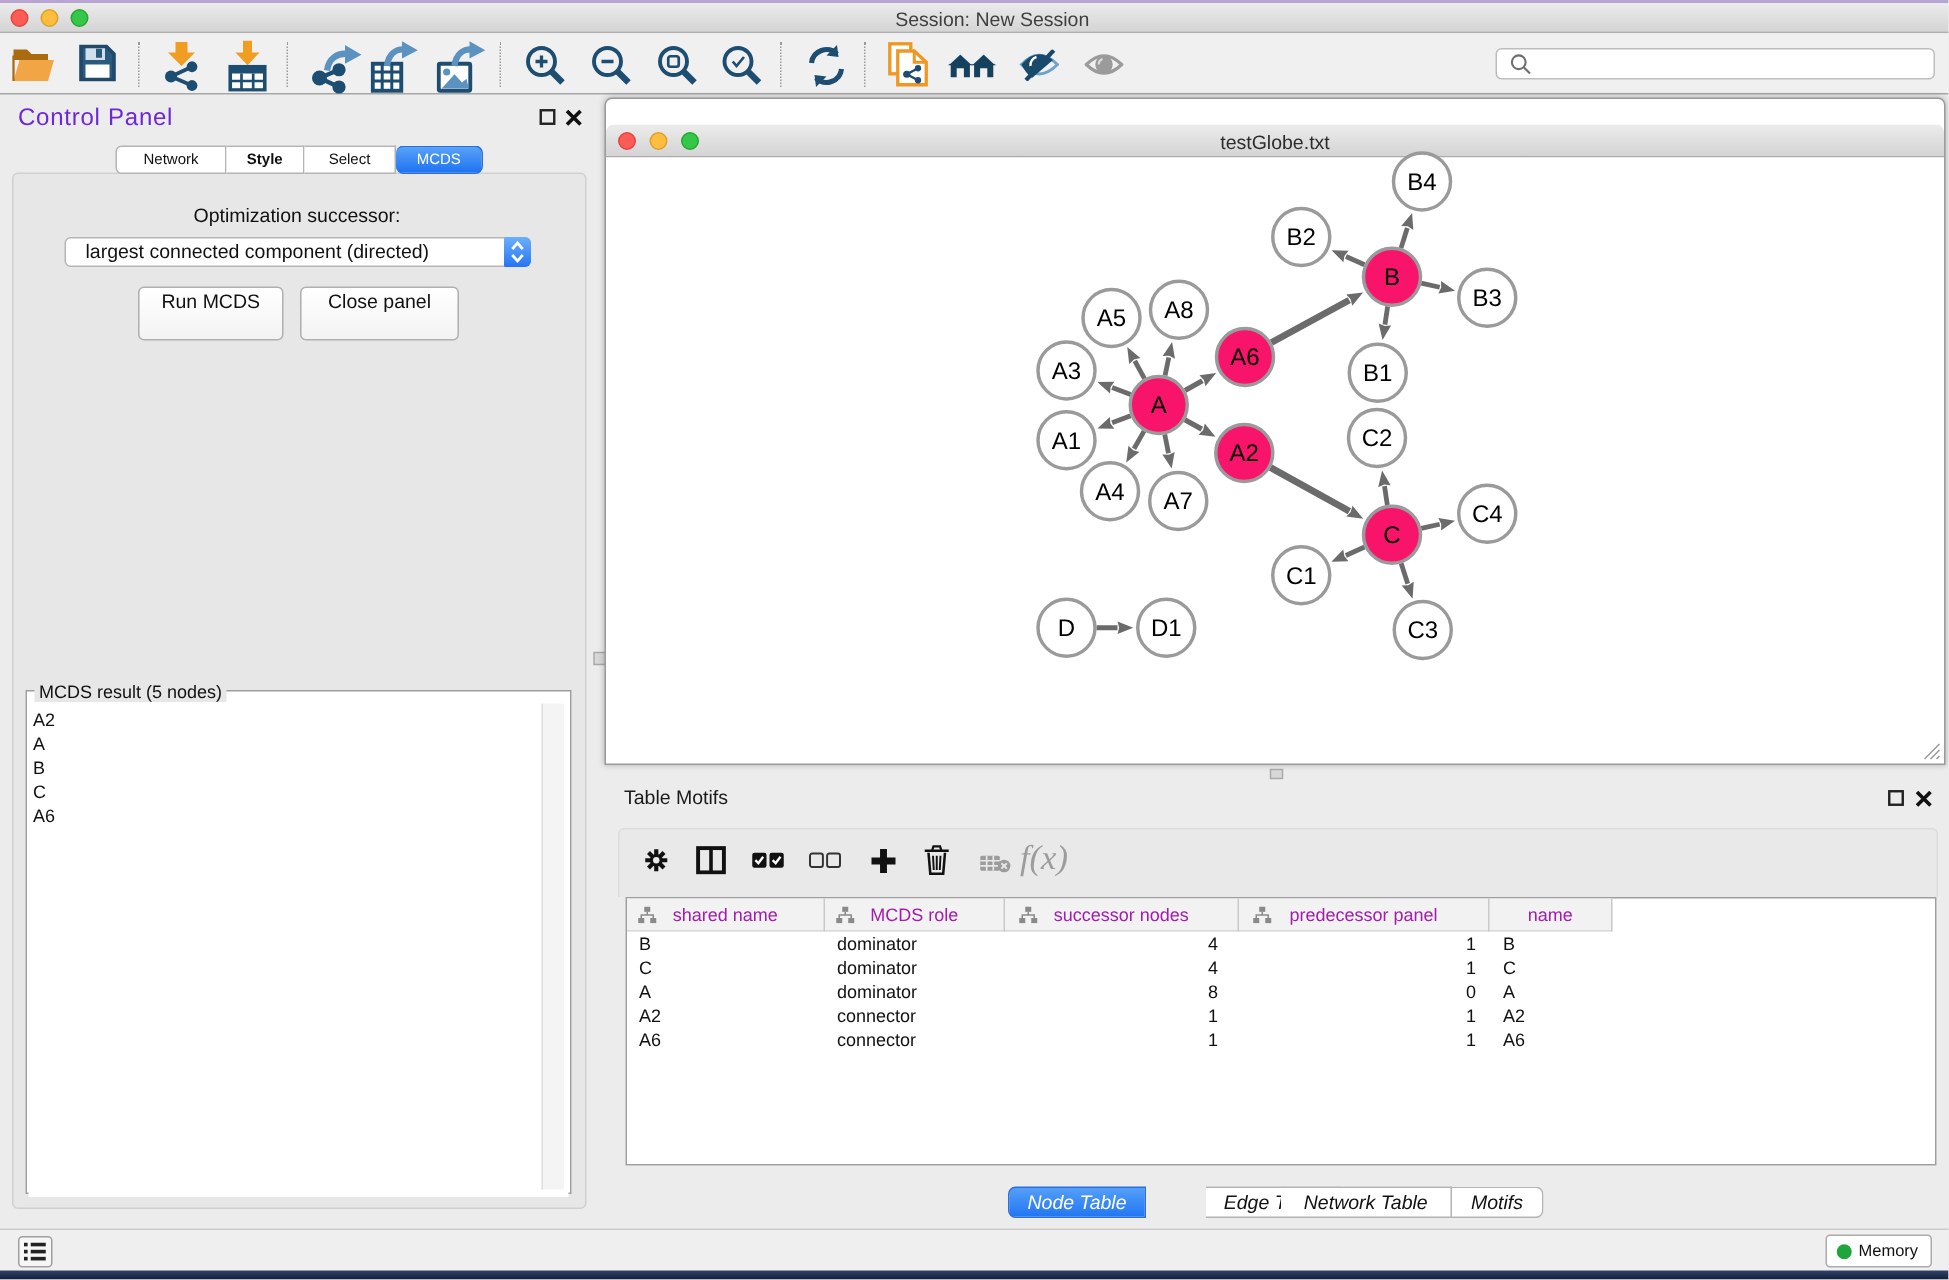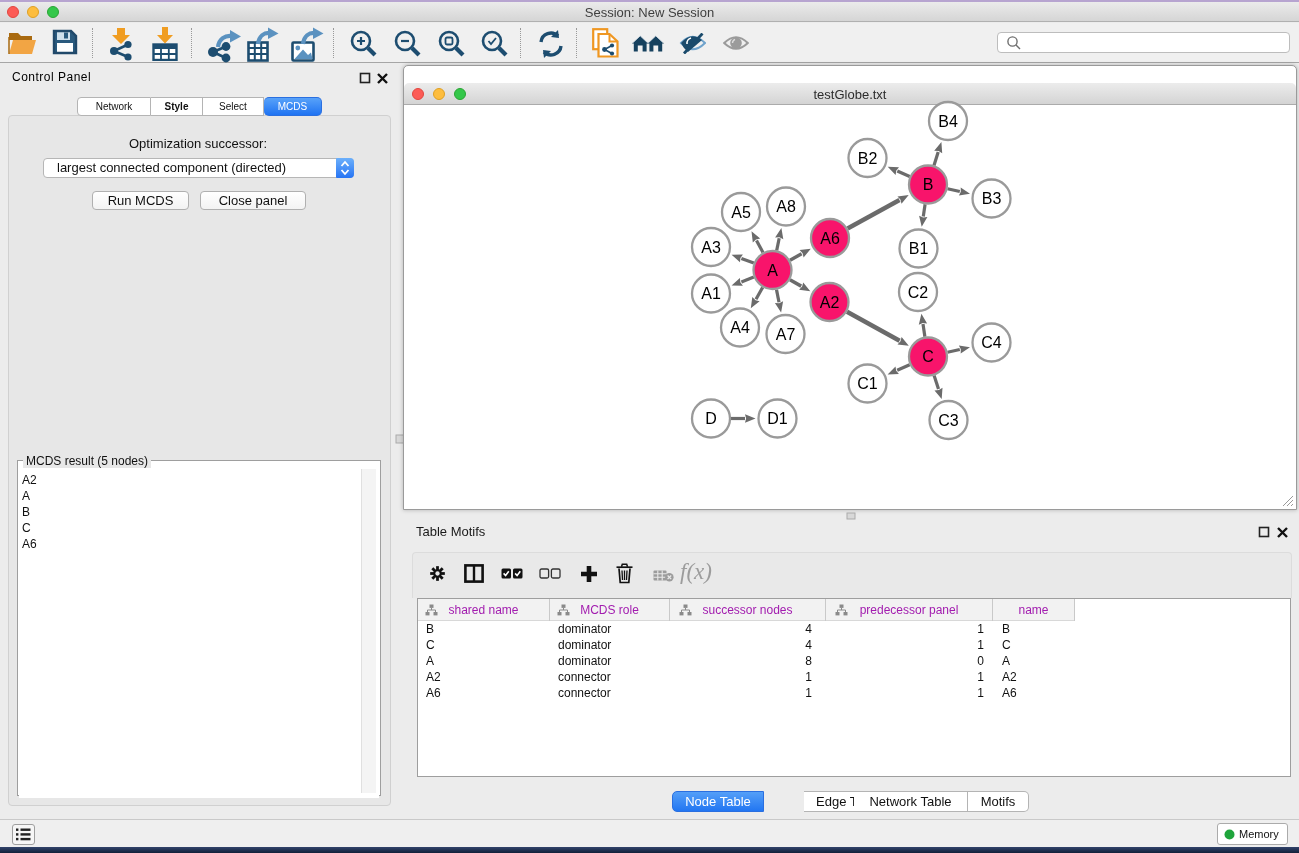--- a/index.html
+++ b/index.html
@@ -1,21 +1,21 @@
 <!DOCTYPE html>
 <html><head>
 <meta charset="utf-8">
 <style>
 * { margin:0; padding:0; box-sizing:border-box; }
 html,body { width:1299px; height:853px; overflow:hidden; }
 body { font-family:"Liberation Sans", sans-serif; background:#ececec; position:relative; }
 .abs { position:absolute; }
 .topline { left:0; top:0; width:1299px; height:2px; background:#b7a4d0; }
 .titlebar { left:0; top:2px; width:1299px; height:20px;
-  background:linear-gradient(#ebebeb,#d5d5d5); border-bottom:1px solid #b0b0b0; }
+  background:linear-gradient(#ebebeb,#d5d5d5); border-bottom:1px solid #b0b0b0;padding-left:12px; }
 .titlebar .tl { position:absolute; width:12px; height:12px; border-radius:50%; top:4px; }
 .title-text { width:100%; text-align:center; font-size:13px; color:#3f3f3f; top:3px; position:absolute;}
 .toolbar { left:0; top:23px; width:1299px; height:40px; background:#f0f0f0; border-bottom:1px solid #a6a6a6; }
 .tsep { position:absolute; top:5px; height:30px; width:0; border-left:1px dotted #999; }
 .searchbox { position:absolute; left:997px; top:9px; width:293px; height:21px; background:#fff;
   border:1px solid #bdbdbd; border-radius:4px; }
 </style>
 </head>
 <body>
 <div class="abs topline"></div>
@@ -132,33 +132,33 @@
   <div class="tsep" style="left:520px"></div>
   <div class="tsep" style="left:576px"></div>
   <div class="searchbox">
     <svg width="16" height="16" style="position:absolute;left:8px;top:2px" viewBox="0 0 16 16">
       <circle cx="6.5" cy="6.5" r="4.6" fill="none" stroke="#6e6e6e" stroke-width="1.4"></circle>
       <line x1="10" y1="10" x2="14" y2="14" stroke="#6e6e6e" stroke-width="1.4"></line>
     </svg>
   </div>
 </div>
 <style>
-.cpanel-title { left:12px; top:70px; font-size:12px; color:#000000; letter-spacing:0.5px; }
+.cpanel-title { left:12px; top:70px; font-size:16px; color:#6d28d9; letter-spacing:0.5px; }
 .tabs-cp { left:77px; top:97px; height:19px; }
 .tab { position:absolute; top:0; height:19px; background:#fff; border:1px solid #b4b4b4;
   font-size:10px; text-align:center; color:#111; line-height:18px; }
 .tab.sel { background:linear-gradient(#58a2f9,#1f73f2); color:#fff; border-color:#2a6fe0; border-radius:5px !important; }
 .cp-inner { left:8px; top:115px; width:383px; height:691px; background:#e7e7e7;
   border:1px solid #d0d0d0; border-radius:4px; }
 .opt-label { left:0; top:136px; width:396px; text-align:center; font-size:13px; color:#111; }
 .dropdown { left:43px; top:158px; width:311px; height:20px; background:#fff; border:1px solid #b6b6b6;
   border-radius:4px; font-size:13px; color:#111; line-height:18px; padding-left:13px; }
 .dd-step { position:absolute; right:-1px; top:-1px; width:18px; height:20px; border-radius:1px 4px 4px 1px;
   background:linear-gradient(#6cb0fb,#2674f4); }
-.btn { position:absolute; height:19px; background:linear-gradient(#ffffff,#f3f3f3); border:1px solid #b0b0b0;
+.btn { position:absolute; height:36px; background:linear-gradient(#ffffff,#f3f3f3); border:1px solid #b0b0b0;
   border-radius:4px; font-size:13px; color:#111; text-align:center; line-height:18px; }
 .fieldset-box { left:17px; top:460px; width:364px; height:336px; border:1px solid #9e9e9e; background:#fff; }
 .fieldset-leg { left:23px; top:454px; background:#e7e7e7; padding:0 3px; font-size:12px; color:#111; }
 .mcds-list { left:19px; top:472px; width:360px; height:326px; background:#fff; font-size:12px; color:#111; }
 .mcds-list div { height:16px; line-height:16px; padding-left:3px; }
 .scroll-strip { left:361px; top:469px; width:15px; height:324px; background:#f4f4f4; border-left:1px solid #e0e0e0; }
 </style>
 <div class="abs cpanel-title">Control Panel</div>
 <svg class="abs" style="left:359px;top:72px" width="12" height="12" viewBox="0 0 12 12">
   <rect x="1.5" y="1.5" width="9" height="9" fill="none" stroke="#222" stroke-width="1.6"></rect>
@@ -304,21 +304,21 @@
 <style>
 .tp-title { left:416px; top:524px; font-size:13px; color:#1a1a1a; }
 .tp-toolbar { left:412px; top:552px; width:880px; height:46px; background:#e9e9e9;
   border:1px solid #dcdcdc; border-bottom:none; border-radius:4px 4px 0 0; }
 .tp-table { left:417px; top:598px; width:874px; height:179px; background:#fff; border:1px solid #9e9e9e; }
 .th-row { position:absolute; left:0; top:0; width:657px; height:22px; background:#f2f2f2; border-bottom:1px solid #d8d8d8; }
 .th-cell { position:absolute; top:0; height:22px; font-size:12px; color:#a21caf; text-align:center; line-height:22px; border-right:1px solid #c9c9c9; }
 .tb-cell { position:absolute; height:16px; font-size:12px; color:#111; line-height:16px; }
 .bt-tabs { left:672px; top:791px; height:21px; }
 .btab { position:absolute; top:0; height:21px; background:#fff; border:1px solid #b4b4b4;
-  font-size:13px; color:#111; text-align:center; line-height:20px; }
+  font-size:13px; color:#111; text-align:center; line-height:20px;font-style:italic; }
 .btab.sel { background:linear-gradient(#549ff8,#2276f2); color:#fff; border-color:#2a6fe0; }
 </style>
 <div class="abs tp-title">Table Motifs</div>
 <svg class="abs" style="left:1258px;top:526px" width="12" height="12" viewBox="0 0 12 12">
   <rect x="1.5" y="1.5" width="9" height="9" fill="none" stroke="#222" stroke-width="1.6"></rect>
 </svg>
 <svg class="abs" style="left:1276px;top:526px" width="13" height="13" viewBox="0 0 13 13">
   <path d="M2 2 L11 11 M11 2 L2 11" stroke="#111" stroke-width="2.4"></path>
 </svg>
 <div class="abs tp-toolbar">

